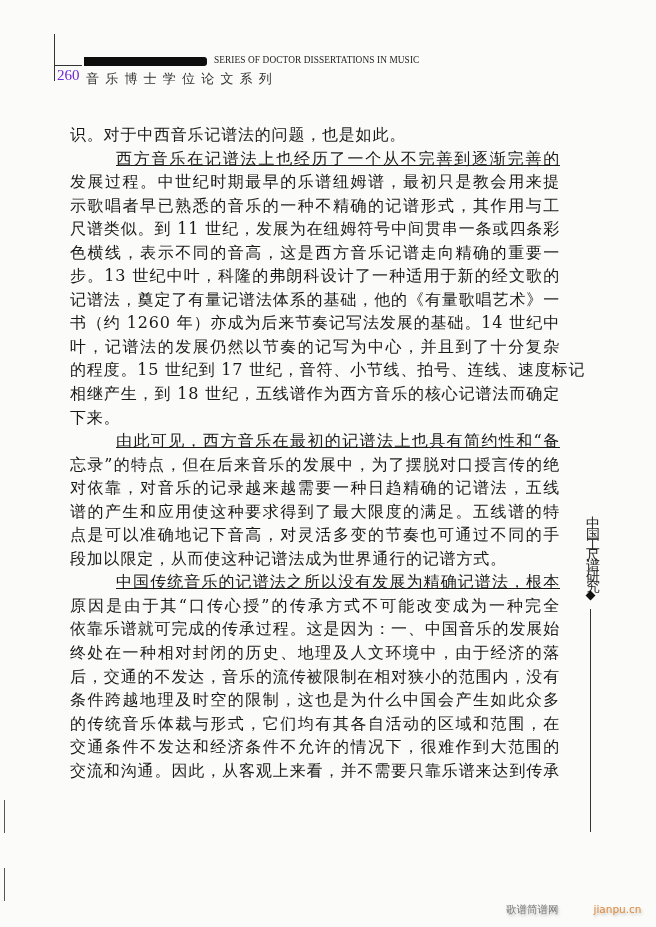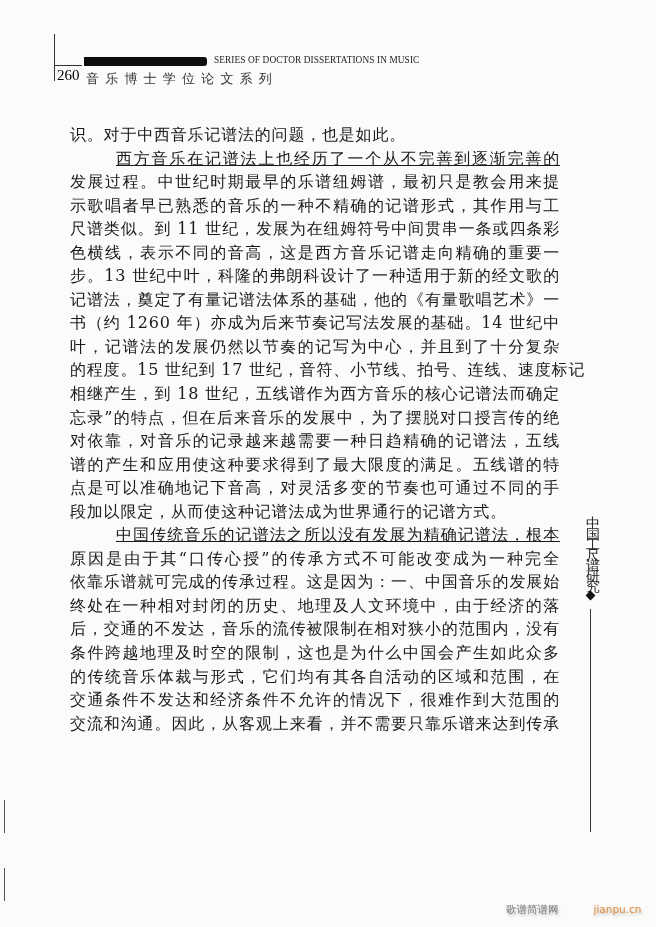--- a/index.html
+++ b/index.html
@@ -44,21 +44,21 @@
       color: #222;
       white-space: nowrap;
       transform: scaleX(0.98);
       transform-origin: left;
     }
     .hdr-page-num {
       position: absolute;
       left: 57px; top: 67px;
       font-family: "Liberation Serif", serif;
       font-size: 15px;
-      color: #000000;
+      color: #6d28d9;
     }
     .hdr-series-cn {
       position: absolute;
       left: 86px; top: 70px;
       font-size: 13px;
       letter-spacing: 6.2px;
       color: #333;
       white-space: nowrap;
     }
     
@@ -155,23 +155,25 @@
     <div class="line">发展过程。中世纪时期最早的乐谱纽姆谱，最初只是教会用来提</div>
     <div class="line">示歌唱者早已熟悉的音乐的一种不精确的记谱形式，其作用与工</div>
     <div class="line">尺谱类似。到 11 世纪，发展为在纽姆符号中间贯串一条或四条彩</div>
     <div class="line">色横线，表示不同的音高，这是西方音乐记谱走向精确的重要一</div>
     <div class="line">步。13 世纪中叶，科隆的弗朗科设计了一种适用于新的经文歌的</div>
     <div class="line">记谱法，奠定了有量记谱法体系的基础，他的《有量歌唱艺术》一</div>
     <div class="line">书（约 1260 年）亦成为后来节奏记写法发展的基础。14 世纪中</div>
     <div class="line">叶，记谱法的发展仍然以节奏的记写为中心，并且到了十分复杂</div>
     <div class="line">的程度。15 世纪到 17 世纪，音符、小节线、拍号、连线、速度标记</div>
     <div class="line">相继产生，到 18 世纪，五线谱作为西方音乐的核心记谱法而确定</div>
-  </div>
-
-  <div>
+    <div class="line last">下来。</div>
+  </div>
+
+  <div>
+    <div class="line indent">由此可见，西方音乐在最初的记谱法上也具有简约性和“备</div>
     <div class="line">忘录”的特点，但在后来音乐的发展中，为了摆脱对口授言传的绝</div>
     <div class="line">对依靠，对音乐的记录越来越需要一种日趋精确的记谱法，五线</div>
     <div class="line">谱的产生和应用使这种要求得到了最大限度的满足。五线谱的特</div>
     <div class="line">点是可以准确地记下音高，对灵活多变的节奏也可通过不同的手</div>
     <div class="line last">段加以限定，从而使这种记谱法成为世界通行的记谱方式。</div>
   </div>
 
   <div>
     <div class="line indent">中国传统音乐的记谱法之所以没有发展为精确记谱法，根本</div>
     <div class="line">原因是由于其“口传心授”的传承方式不可能改变成为一种完全</div>

